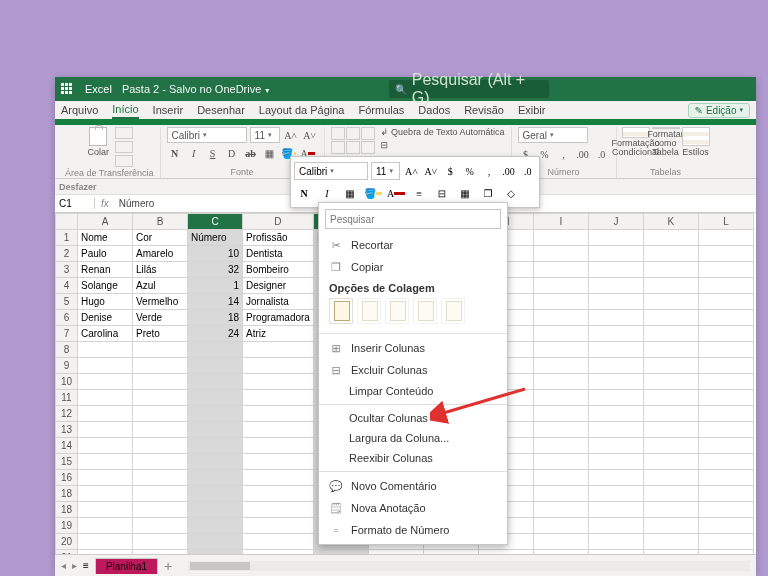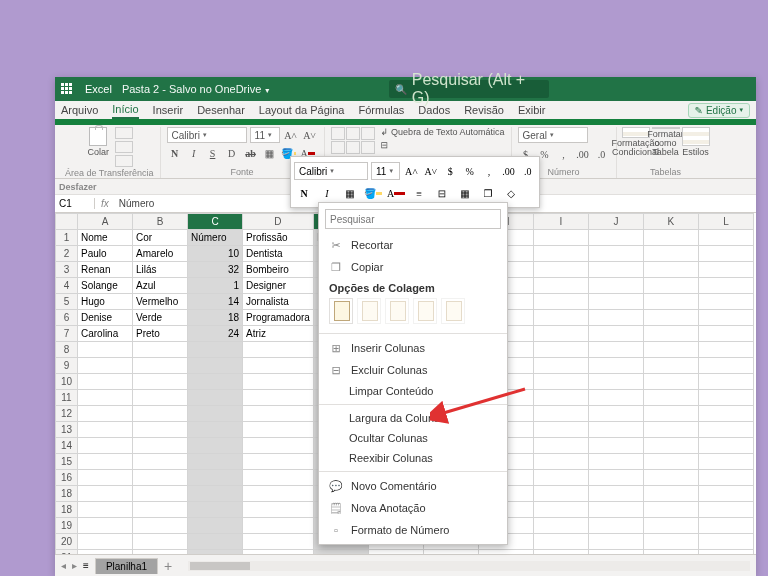--- a/index.html
+++ b/index.html
@@ -56,21 +56,21 @@
   table.sheet th { background: #f3f2f1; color: #555; font-weight: normal; text-align: center; }
   table.sheet .rowh { width: 22px; background: #f3f2f1; text-align: center; color: #555; }
   table.sheet .colh { width: 55px; }
   table.sheet td { padding: 0 3px; background: #fff; text-align: left; }
   table.sheet td.num { text-align: right; }
   .col-sel { background: #d9d9d9 !important; }
   .col-sel-h { background: #217346 !important; color: #fff !important; }
 
   .sheet-tabs { height: 22px; background: #f3f2f1; display: flex; align-items: center; font-size: 10px; padding: 0 6px; gap: 6px; border-top: 1px solid #d0cdc9; }
   .sheet-tabs .nav { color: #888; }
-  .sheet-tabs .tab { padding: 2px 10px; border: 1px solid #d0cdc9; border-bottom: none; background: #a3a3a3; }
+  .sheet-tabs .tab { padding: 2px 10px; border: 1px solid #d0cdc9; border-bottom: none; background: #be185d; }
   .sheet-tabs .plus { color: #888; font-size: 14px; }
   .scroll-h { flex: 1; height: 10px; background: #edebe9; margin-left: 10px; position: relative; }
   .scroll-h .thumb { position: absolute; left: 2px; top: 1px; width: 60px; height: 8px; background: #c8c6c4; }
 
   
   .mini-toolbar { position: absolute; left: 290px; top: 156px; width: 250px; background: #fff; border: 1px solid #c8c6c4; box-shadow: 0 2px 6px rgba(0,0,0,.25); padding: 3px; }
   .mt-row { display: flex; align-items: center; gap: 3px; padding: 2px 0; }
   .mt-row .sel { height: 18px; }
   .mt-row .fmt-btn { width: 20px; height: 18px; }
 
@@ -697,24 +697,24 @@
     </div>
   <div class="cm-item">
       <span class="cm-icon">⊟</span>
       <span>Excluir Colunas</span>
     </div>
   <div class="cm-item text-only">
       <span>Limpar Conteúdo</span>
     </div>
   <div class="cm-sep"></div>
   <div class="cm-item text-only">
+      <span>Ocultar Colunas</span>
+    </div>
+  <div class="cm-item text-only">
       <span>Largura da Coluna...</span>
-    </div>
-  <div class="cm-item text-only">
-      <span>Ocultar Colunas</span>
     </div>
   <div class="cm-item text-only">
       <span>Reexibir Colunas</span>
     </div>
   <div class="cm-sep"></div>
   <div class="cm-item">
       <span class="cm-icon">💬</span>
       <span>Novo Comentário</span>
     </div>
   <div class="cm-item">

